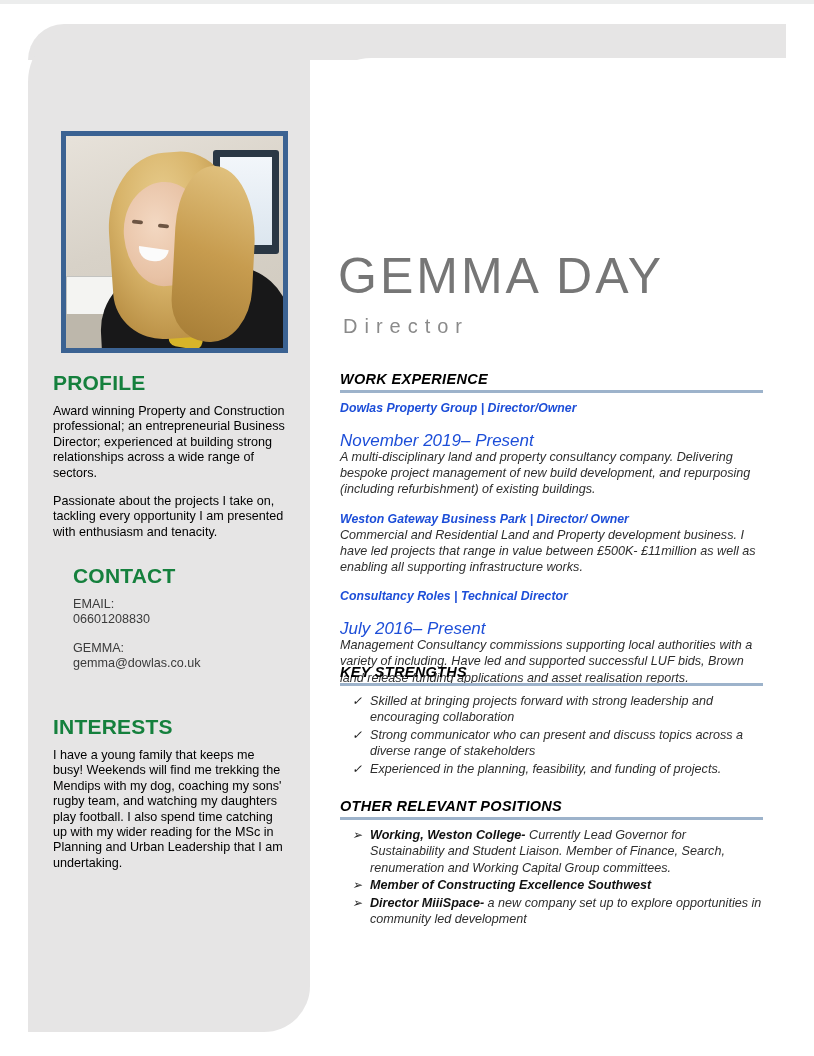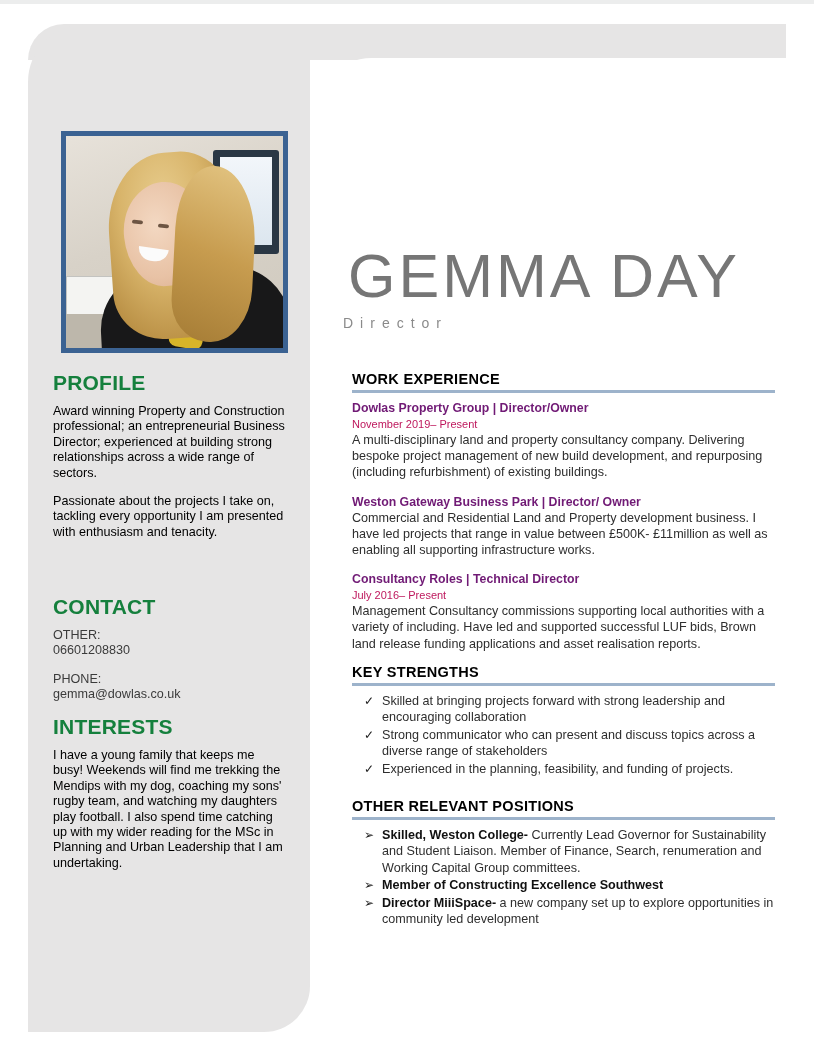--- a/index.html
+++ b/index.html
@@ -112,59 +112,59 @@
     margin-bottom: 9px;
   }
   .sb-body {
     color: #000000; font-size: 12.6px; line-height: 15.4px;
   }
   .sb-body p + p { margin-top: 13px; }
   .sb-label { color: #3b3b3b; font-size: 12.6px; line-height: 15.4px; }
   .sb-block { margin-bottom: 13px; }
 
   #sec-profile   { top: 371px; }
-  #sec-contact   { top: 595px; }
+  #sec-contact   { top: 564px; margin-left: 20px; }
   #sec-interests { top: 715px; }
   .name {
-    position: absolute; left: 348px; top: 246px;
-    font-size: 61px; font-weight: 300; letter-spacing: 3px;
+    position: absolute; left: 338px; top: 246px;
+    font-size: 50px; font-weight: 300; letter-spacing: 3px;
     color: #767676; line-height: 60px;
     font-family: "Liberation Sans", sans-serif;
   }
   .role {
     position: absolute; left: 343px; top: 315px;
-    font-size: 14px; font-weight: 300; letter-spacing: 7px;
+    font-size: 20px; font-weight: 300; letter-spacing: 7px;
     color: #8a8a8a;
   }
 
   .sec-title {
     font-size: 14.5px; font-weight: 700; color: #000000;
     letter-spacing: 0.3px; padding-bottom: 3px;
   }
   .sec-rule {
     height: 3px; background: #9db3cb; width: 100%; margin-bottom: 7px;
   }
 
   .job { margin-bottom: 13px; }
-  .job-title { font-size: 12.3px; font-weight: 700; color: #701a75; line-height: 16px; }
-  .job-date  { font-size: 11px; color: #be185d; line-height: 16px; }
+  .job-title { font-size: 12.3px; font-weight: 700; color: #1d4ed8; line-height: 16px; }
+  .job-date  { font-size: 17px; color: #1d4ed8; line-height: 16px; margin-top: 17px; }
   .job-desc  { font-size: 12.6px; color: #2e2e2e; line-height: 16.2px; }
 
   .bul { display: flex; margin-bottom: 1px; }
   .bul-mark {
     width: 30px; flex: 0 0 30px; text-align: left; padding-left: 12px;
     font-size: 12px; color: #222; line-height: 16.4px;
   }
   .bul-text { flex: 1; font-size: 12.6px; color: #2e2e2e; line-height: 16.4px; }
   .bul-text b { font-weight: 700; color: #111; }
 
   #work-exp   { top: 371px; }
   #key-str    { top: 664px; }
   #other-pos  { top: 798px; }
-  .sec-block { position: absolute; left: 352px; width: 423px; }
+  .sec-block { position: absolute; left: 340px; width: 423px; font-style: italic; }
   .bul-list { margin-top: 3px; }
 </style>
 </head>
 <body>
 
 <div id="page">
 
   <div class="top-strip"></div>
   <div class="top-banner"></div>
   <div class="sidebar-panel"></div>
@@ -194,25 +194,25 @@
     <div class="sb-head">PROFILE</div>
     <div class="sb-body">
       <p>Award winning Property and Construction professional; an entrepreneurial Business Director; experienced at building strong relationships across a wide range of sectors.</p>
       <p>Passionate about the projects I take on, tackling every opportunity I am presented with enthusiasm and tenacity.</p>
     </div>
   </div>
 
   <div class="sb" id="sec-contact">
     <div class="sb-head">CONTACT</div>
     <div class="sb-block">
-      <div class="sb-label">OTHER:</div>
+      <div class="sb-label">EMAIL:</div>
       <div class="sb-label">06601208830</div>
     </div>
     <div class="sb-block">
-      <div class="sb-label">PHONE:</div>
+      <div class="sb-label">GEMMA:</div>
       <div class="sb-label">gemma@dowlas.co.uk</div>
     </div>
   </div>
 
   <div class="sb" id="sec-interests">
     <div class="sb-head">INTERESTS</div>
     <div class="sb-body">
       <p>I have a young family that keeps me busy! Weekends will find me trekking the Mendips with my dog, coaching my sons' rugby team, and watching my daughters play football. I also spend time catching up with my wider reading for the MSc in Planning and Urban Leadership that I am undertaking.</p>
     </div>
   </div>
@@ -258,21 +258,21 @@
     </div>
   </div>
 
   <div class="sec-block" id="other-pos">
     <div class="sec-title">OTHER RELEVANT POSITIONS</div>
     <div class="sec-rule"></div>
     <div class="bul-list">
       <div class="bul">
         <span class="bul-mark">➢</span>
         <span class="bul-text">
-          <b>Skilled, Weston College-</b><span> Currently Lead Governor for Sustainability and Student Liaison. Member of Finance, Search, renumeration and Working Capital Group committees.</span>
+          <b>Working, Weston College-</b><span> Currently Lead Governor for Sustainability and Student Liaison. Member of Finance, Search, renumeration and Working Capital Group committees.</span>
         </span>
       </div>
       <div class="bul">
         <span class="bul-mark">➢</span>
         <span class="bul-text">
           <b>Member of Constructing Excellence Southwest</b><span></span>
         </span>
       </div>
       <div class="bul">
         <span class="bul-mark">➢</span>

